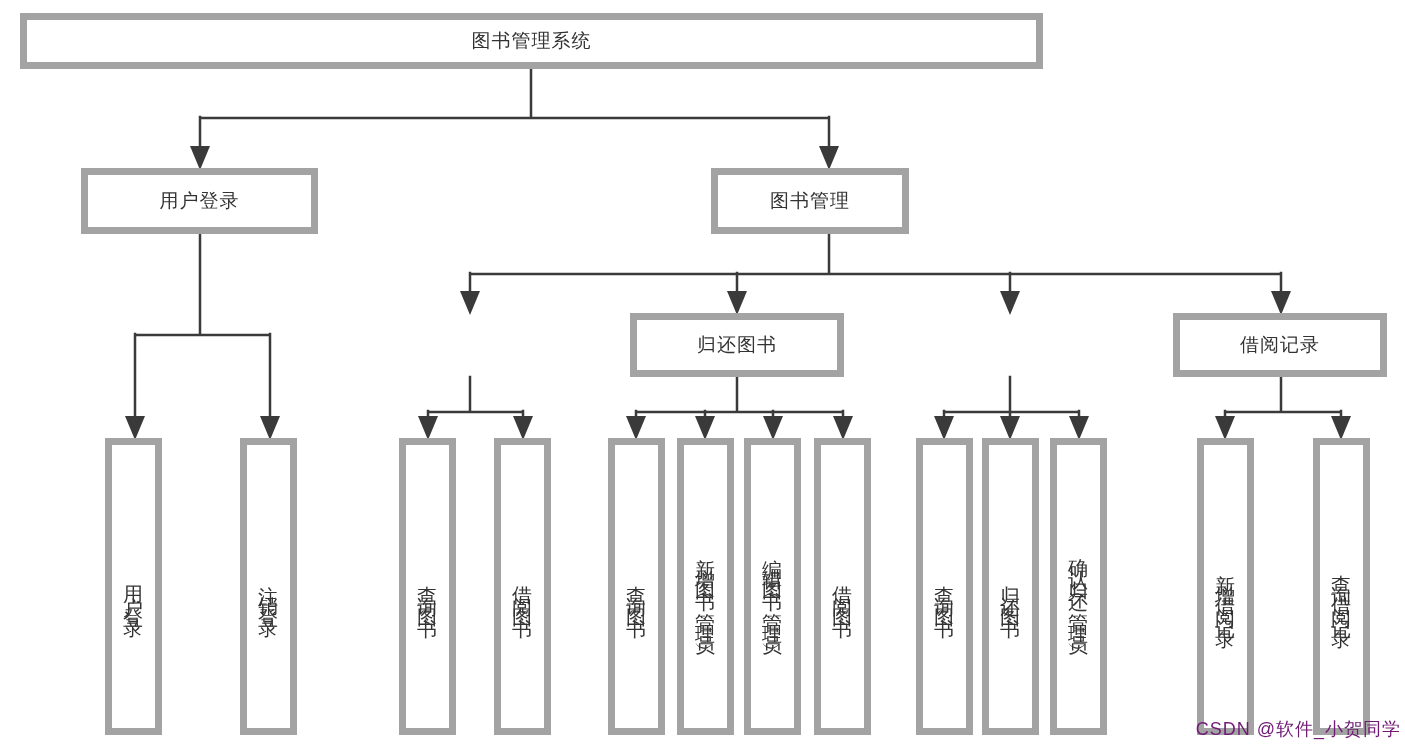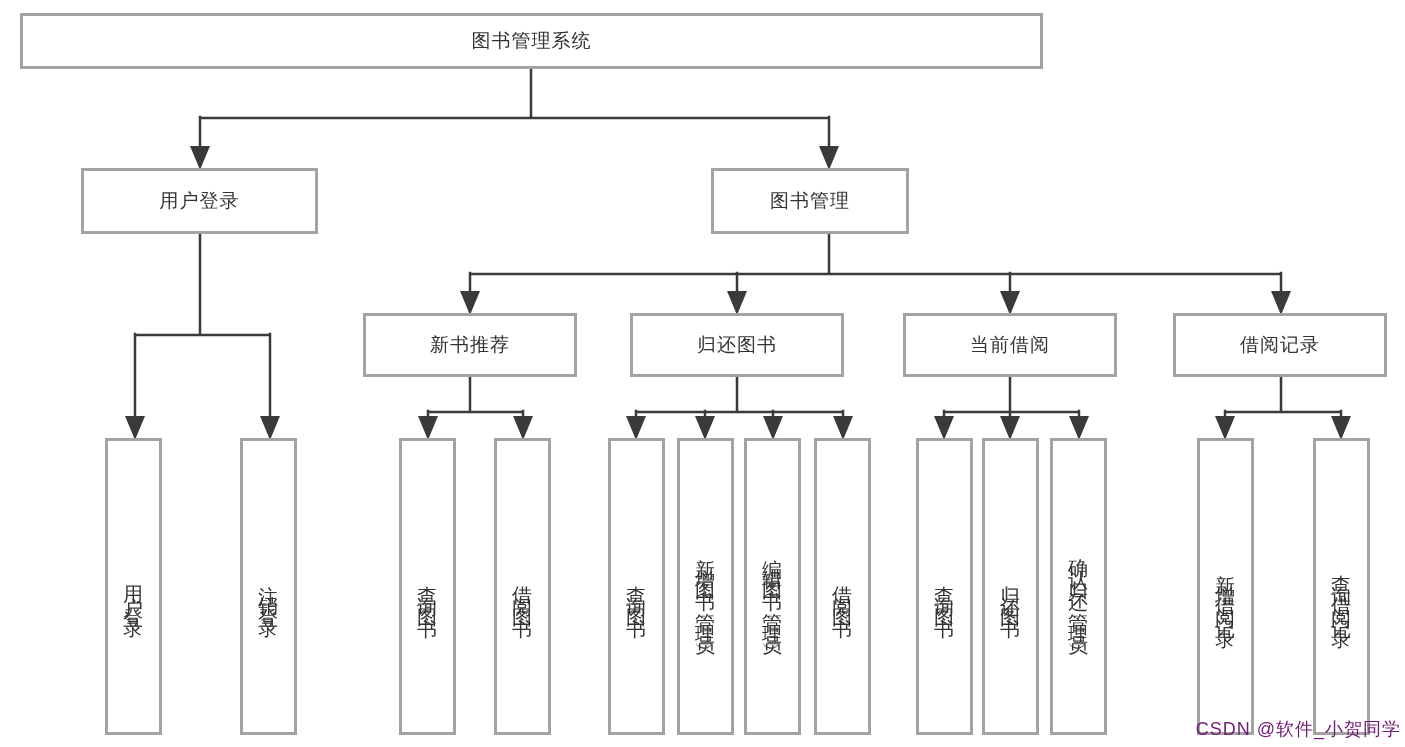--- a/index.html
+++ b/index.html
@@ -18,21 +18,21 @@
   #connectors {
     position: absolute;
     left: 0;
     top: 0;
     z-index: 0;
   }
   .node {
     position: absolute;
     box-sizing: border-box;
     background: #ffffff;
-    border: 3px solid #a3a3a3;
+    border: 7px solid #a3a3a3;
     color: #333333;
     display: flex;
     align-items: center;
     justify-content: center;
     z-index: 1;
   }
   .h-node {
     font-size: 19px;
     letter-spacing: 1px;
     white-space: nowrap;
@@ -95,23 +95,21 @@
       <polygon points="1215,416 1235,416 1225,440"></polygon>
       <polygon points="1331,416 1351,416 1341,440"></polygon>
     </g>
   </svg>
 
   <div class="node h-node root-node" style="left:20px; top:13px; width:1023px; height:56px;">图书管理系统</div>
 
   <div class="node h-node" style="left:81px; top:168px; width:237px; height:66px;">用户登录</div>
   <div class="node h-node" style="left:711px; top:168px; width:198px; height:66px;">图书管理</div>
 
-  <div class="node h-node" style="left:363px; top:313px; width:214px; height:64px;">新书推荐</div>
   <div class="node h-node" style="left:630px; top:313px; width:214px; height:64px;">归还图书</div>
-  <div class="node h-node" style="left:903px; top:313px; width:214px; height:64px;">当前借阅</div>
   <div class="node h-node" style="left:1173px; top:313px; width:214px; height:64px;">借阅记录</div>
 
   <div class="node v-node" style="left:105px; top:438px; width:57px; height:297px;">
     <span>用户登录</span>
     </div>
   <div class="node v-node" style="left:240px; top:438px; width:57px; height:297px;">
     <span>注销登录</span>
     </div>
 
   <div class="node v-node" style="left:399px; top:438px; width:57px; height:297px;">

